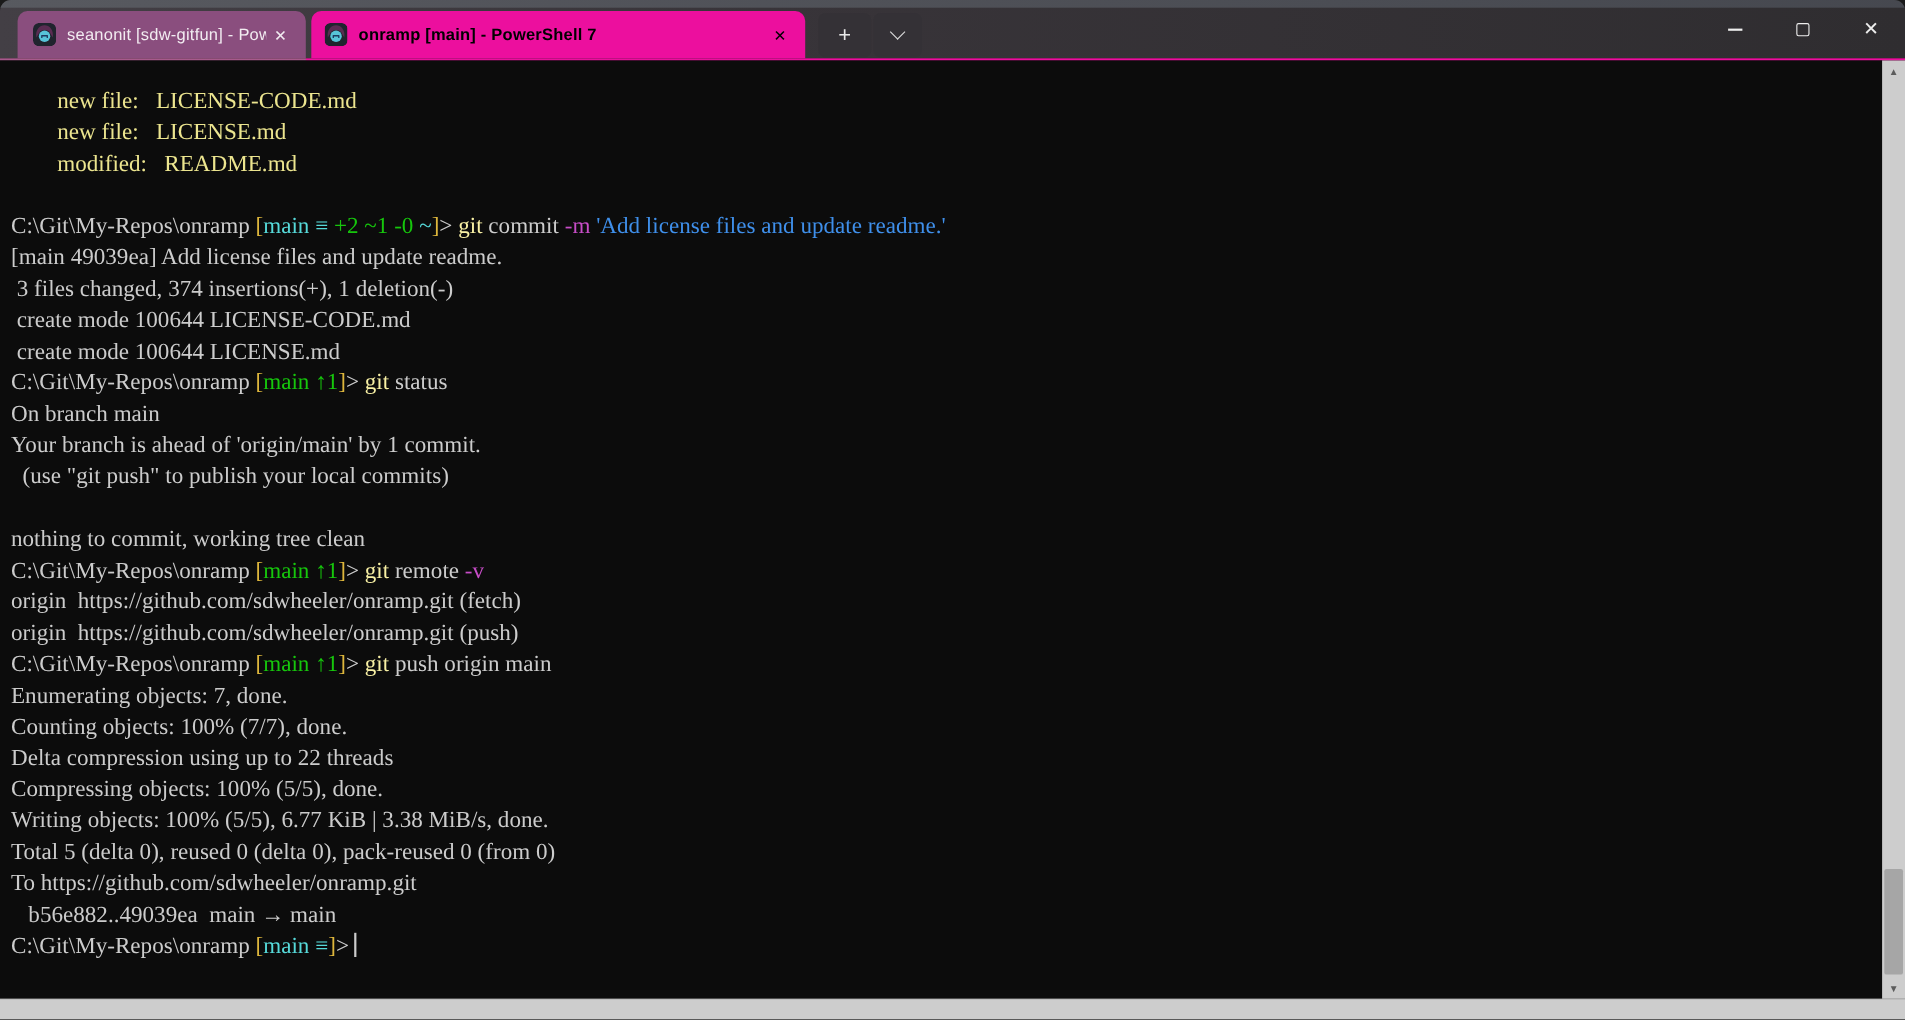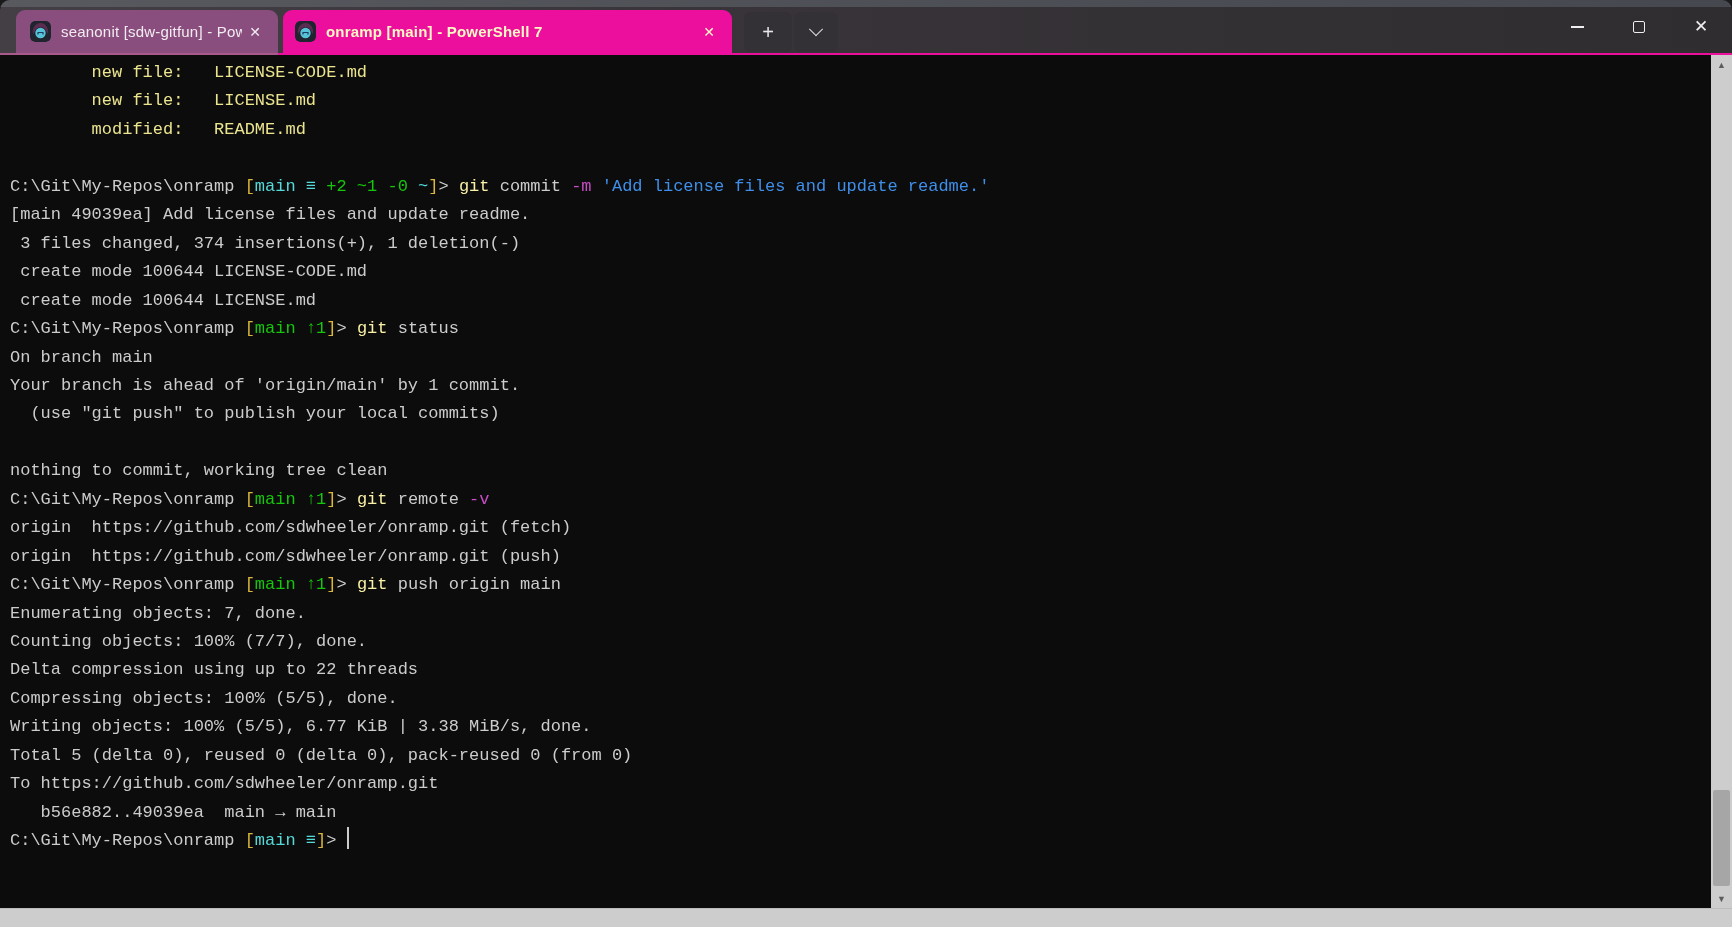--- a/index.html
+++ b/index.html
@@ -18,21 +18,21 @@
     content:"";position:absolute;top:0;left:0;right:0;height:7px;
     background:linear-gradient(90deg,#5b5e64,#4a4d55);
     opacity:.85;
   }
   .tab{
     position:absolute;top:10px;bottom:0;display:flex;align-items:center;
     border-radius:9px 9px 0 0;padding:0 10px 0 14px;overflow:hidden;
     cursor:default;
   }
   .tab-inactive{left:16px;width:262px;background:#8a4e7e;color:#f2ecf1;}
-  .tab-active{left:283px;width:449px;background:#ec0f9e;color:#fef9c3;font-weight:700;padding-left:12px;}
+  .tab-active{left:283px;width:449px;background:#ec0f9e;color:#000000;font-weight:700;padding-left:12px;}
   .tab-title{
     flex:1;font-size:15px;white-space:nowrap;overflow:hidden;
     margin-left:10px;letter-spacing:.2px;
   }
   .tab-close{
     flex:0 0 auto;width:26px;height:26px;display:flex;align-items:center;justify-content:center;
     font-size:14px;border-radius:4px;color:inherit;font-weight:400;
   }
   .avatar{width:21px;height:21px;flex:0 0 auto;border-radius:5px;overflow:hidden;}
   .tabbar-btn{
@@ -53,23 +53,23 @@
   .glyph-min{display:block;width:13px;height:2px;background:#eeeeee;}
   .glyph-max{display:block;width:12px;height:12px;border:1.6px solid #eeeeee;border-radius:2px;}
   
   .accent-line{
     position:absolute;top:53px;left:0;right:0;height:2px;
     background:linear-gradient(90deg,#a85a8c 0px,#a85a8c 278px,#ec0f9e 278px);
   }
   
   .terminal{
     position:absolute;top:55px;left:0;right:21px;bottom:19px;
-    background:#0c0c0c;padding:4px 0 0 10px;overflow:hidden;
-    font-family:Liberation Mono, monospace;
-    font-size:17px;line-height:28.45px;white-space:pre;
+    background:#0c0c0c;padding:22px 0 0 10px;overflow:hidden;
+    font-family:Liberation Serif, serif;
+    font-size:21px;line-height:28.45px;white-space:pre;
   }
   .tline{min-height:28.45px;}
   .cursor{
     display:inline-block;width:2px;height:22px;background:#cccccc;
     vertical-align:-4px;
   }
   
   .vscroll{
     position:absolute;top:55px;right:0;width:21px;bottom:19px;background:#cdcdcd;
   }

